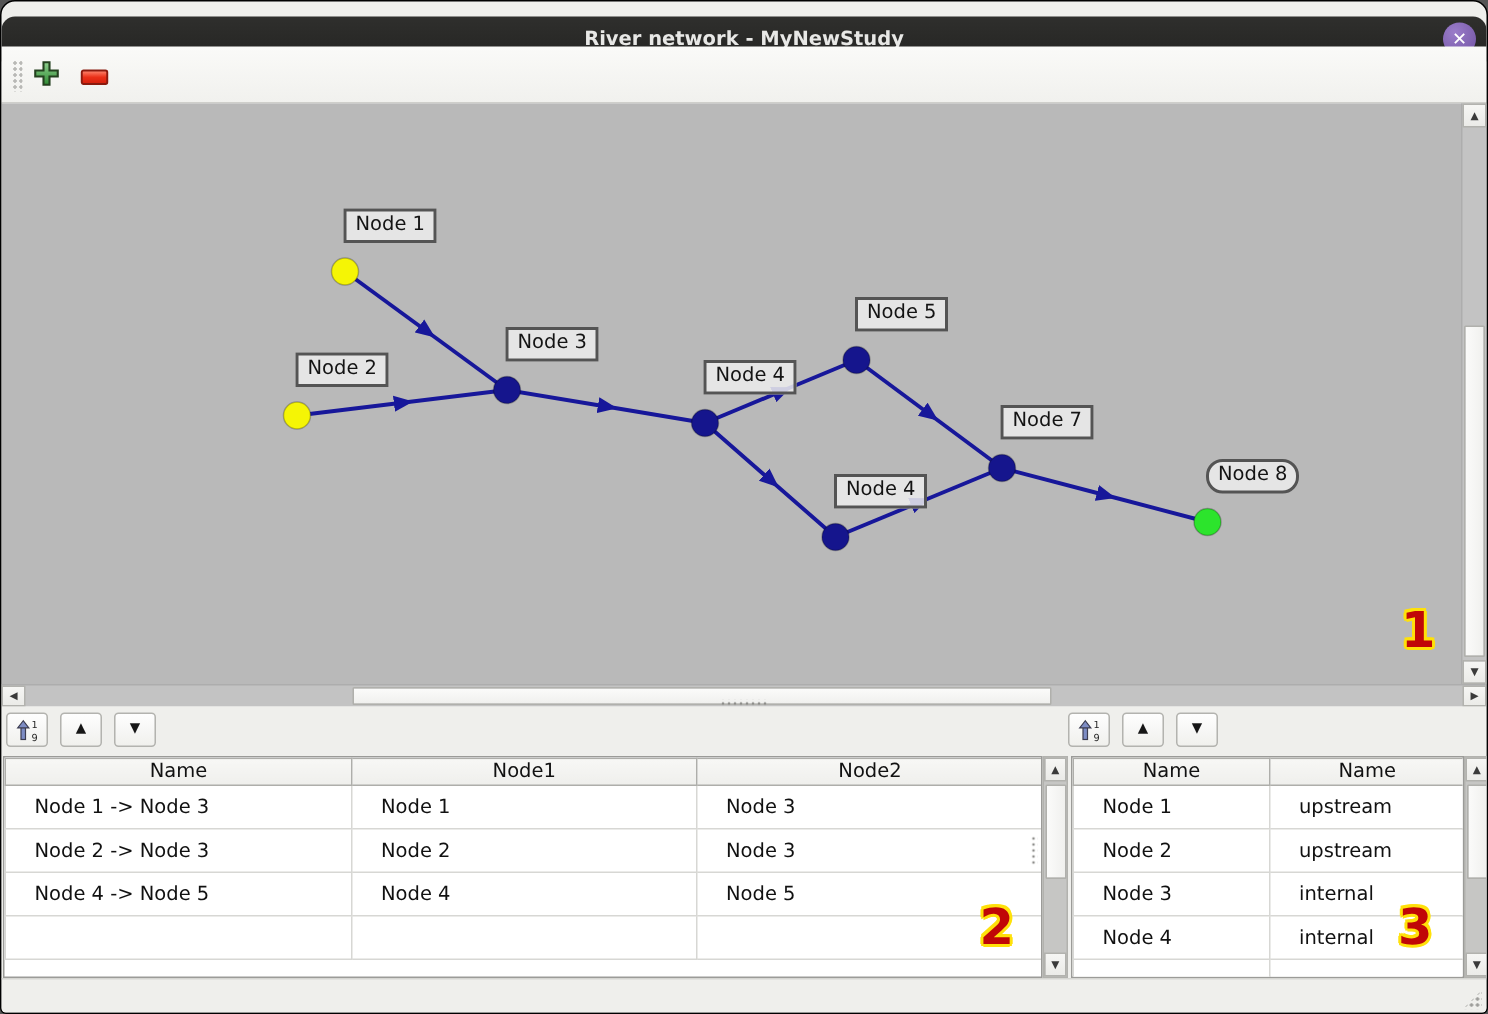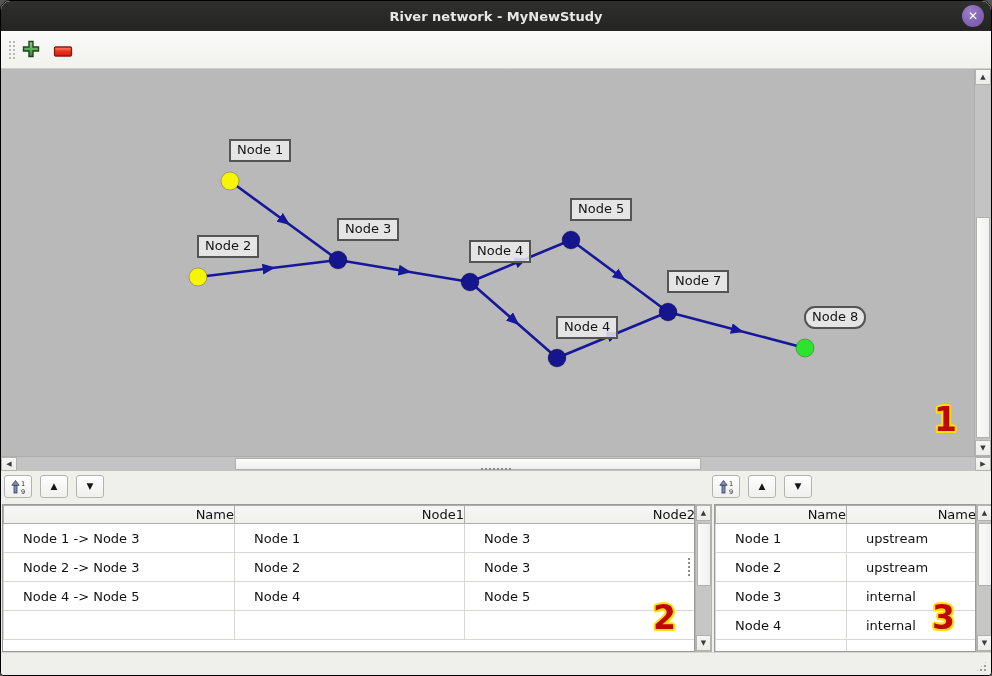--- a/index.html
+++ b/index.html
@@ -7,21 +7,21 @@
   body { font-family:"DejaVu Sans","Liberation Sans",sans-serif; }
 
   #window {
     position:relative; width:992px; height:676px;
     border:1px solid #000; border-radius:10px 10px 4px 4px;
     overflow:hidden; background:#efefec;
   }
 
   
   .titlebar {
-    position:absolute; left:0; top:0; width:100%; height:30px;
+    position:absolute; left:0; top:10px; width:100%; height:30px;
     background:linear-gradient(#2f2f2d,#242422);
     border-radius:9px 9px 0 0;
     display:flex; align-items:center; justify-content:center;
   }
   .titlebar .title { color:#e8e8e6; font-size:13px; font-weight:bold; }
   .close-btn {
     position:absolute; right:7px; top:4px; width:22px; height:22px;
     border-radius:50%;
     background:radial-gradient(circle at 35% 30%, #9a7cc9, #7d5fae 70%);
     display:flex; align-items:center; justify-content:center;
@@ -98,21 +98,21 @@
     position:absolute; top:33px; height:148px; overflow:hidden; background:#fff;
     border:1px solid #9b9b98;
   }
   #edges-wrap { left:1px;  width:693px; }
   #nodes-wrap { left:713px; width:262px; }
 
   table { border-collapse:collapse; table-layout:fixed; background:#fff; }
   th {
     height:18px; font-size:13px; font-weight:normal; color:#111;
     background:linear-gradient(#f7f7f5,#efefec);
-    border:1px solid #aeaeaa; text-align:right; overflow:hidden;
+    border:1px solid #aeaeaa; text-align:center; overflow:hidden;
   }
   td {
     height:29px; font-size:13px; color:#111; padding:0 19px;
     border:1px solid #d7d7d4; background:#fff; overflow:hidden; white-space:nowrap;
   }
 
   .tbl-scroll { position:absolute; top:33px; width:17px; height:148px; background:#c6c6c4; border:1px solid #b2b2ae; }
   #edges-scroll { left:694px; }
   #nodes-scroll { left:975px; }
 

